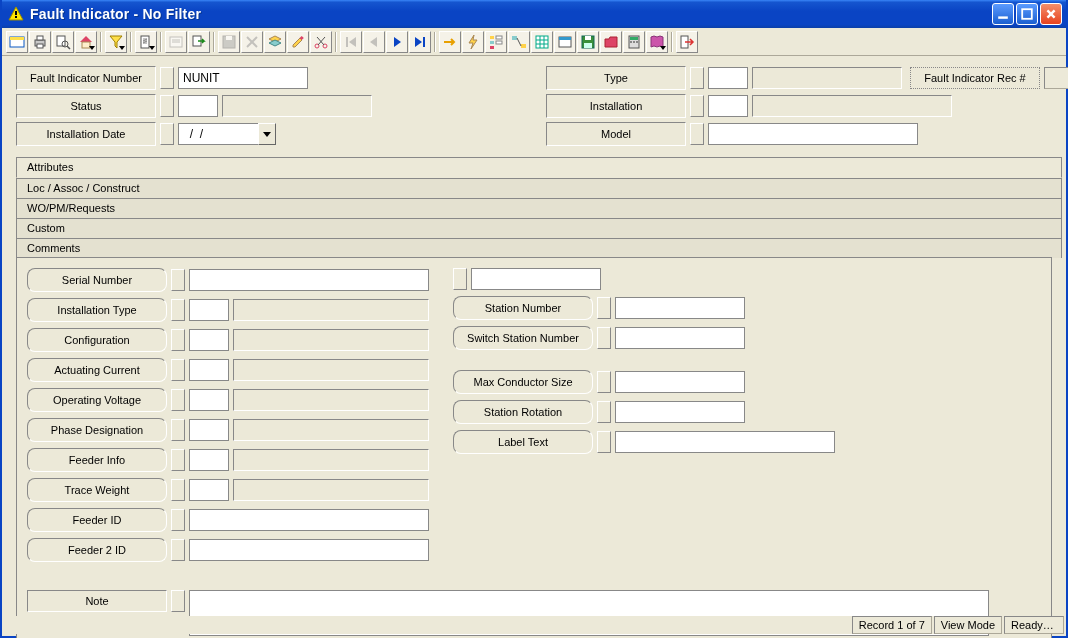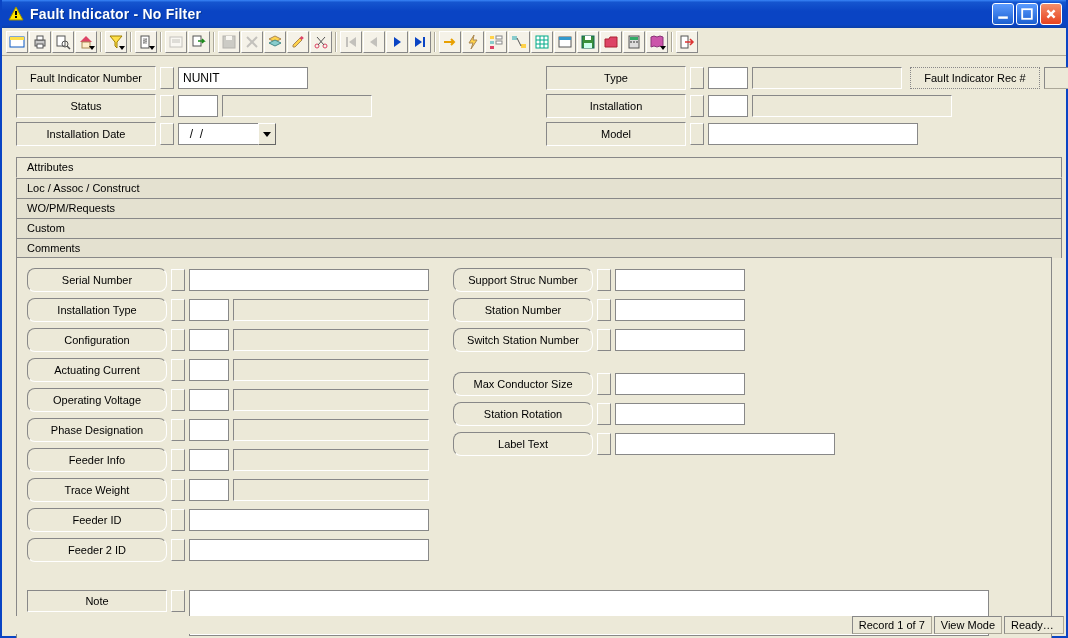--- a/index.html
+++ b/index.html
@@ -413,21 +413,20 @@
             </div>
           <div class="fld">
               <div class="lbl sunken">Feeder 2 ID</div>
               <button class="mini-btn"></button>
               <input class="txt" style="width: 240px;">
             </div>
         </div>
 
         <div class="attr-col">
           <div class="fld">
-              <div class="lbl sunken">Support Struc Number</div>
               <button class="mini-btn"></button>
               <input class="txt" style="width: 130px;">
             </div>
           <div class="fld">
               <div class="lbl sunken">Station Number</div>
               <button class="mini-btn"></button>
               <input class="txt" style="width: 130px;">
             </div>
           <div class="fld">
               <div class="lbl sunken">Switch Station Number</div>

